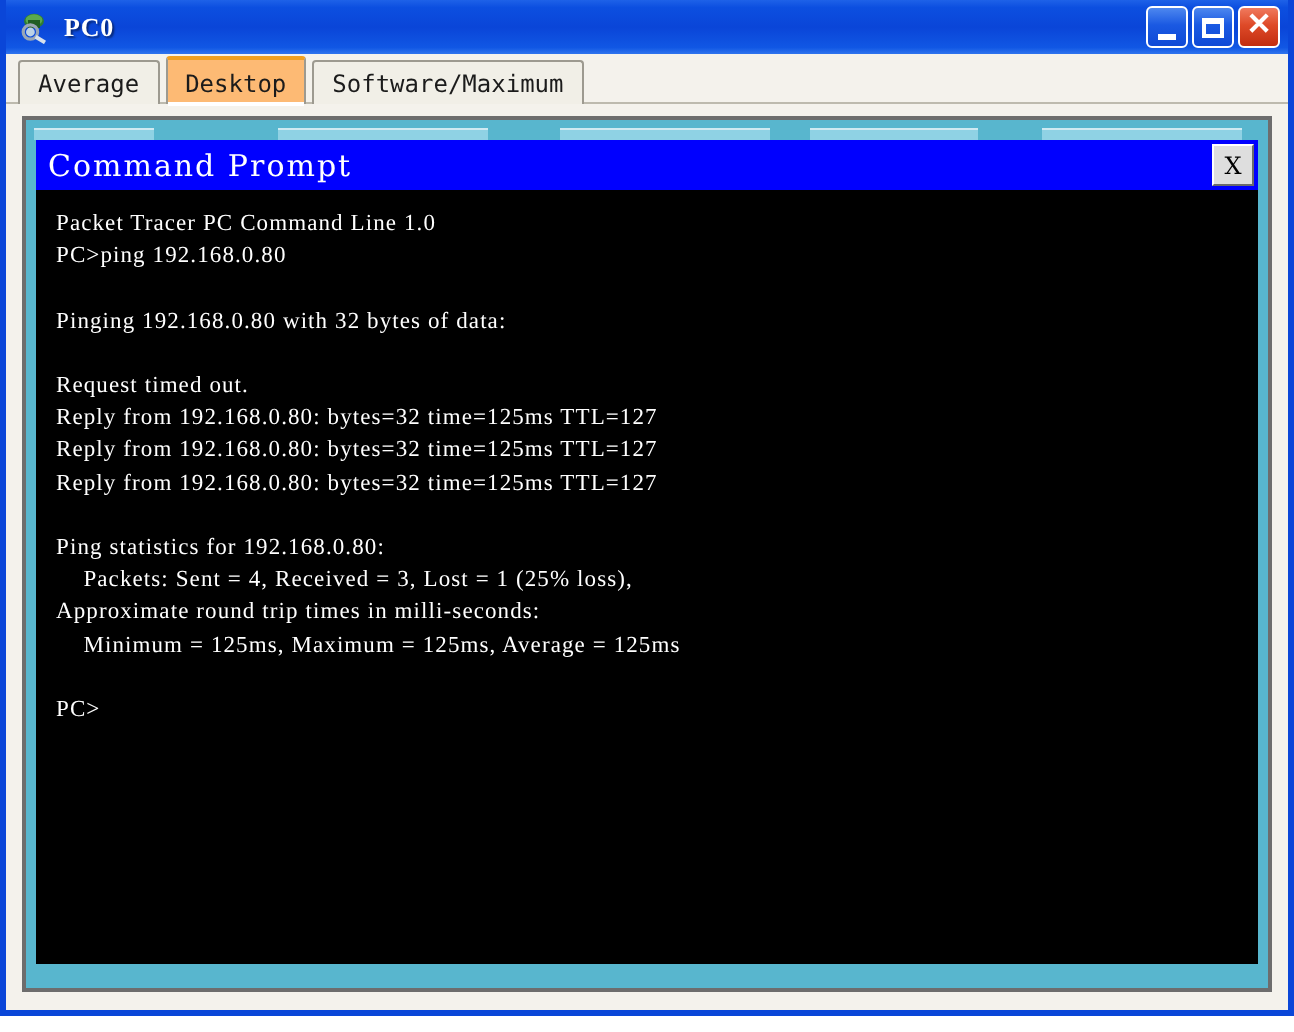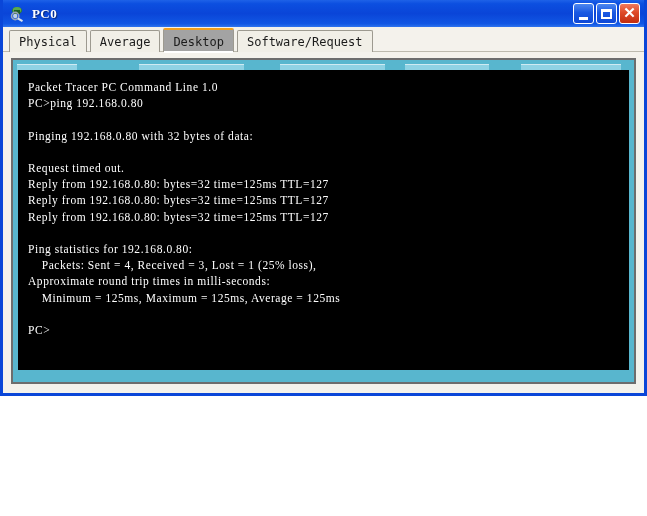--- a/index.html
+++ b/index.html
@@ -12,21 +12,21 @@
     height: 516px;
     overflow: hidden;
     font-family: "Liberation Sans", sans-serif;
   }
 
   
   #app-window {
     position: absolute;
     left: 0; top: 0;
     width: 647px;
-    height: 396px;
+    height: 508px;
     box-sizing: border-box;
     background: #0a3fd4;
     border: 3px solid #0a46d8;
     border-top: 0;
     display: flex;
     flex-direction: column;
   }
 
   
   #title-bar {
@@ -140,21 +140,21 @@
     color: #1b1b1b;
     background: #f1efe7;
     border: 1px solid #9d9a90;
     border-bottom: none;
     border-radius: 2px 2px 0 0;
     position: relative;
     z-index: 1;
     white-space: nowrap;
   }
   .tab.active {
-    background: #a3a3a3;
+    background: #fdba74;
     border-color: #9d9a90;
     border-top: 2px solid #f0a020;
     height: 24px;
     z-index: 3;
     padding-top: 1px;
   }
   .tab.active:after {
     content: "";
     position: absolute;
     left: 0; right: 0; bottom: -1px;
@@ -292,47 +292,48 @@
       <div class="win-btn close">
         <span class="glyph-close">✕</span>
       </div>
     </div>
   </div>
 
   <div id="client">
 
     <div id="tab-strip">
       <div class="tab">
-        <span>Physical</span>
-      </div>
-      <div class="tab">
         <span>Average</span>
       </div>
       <div class="tab active">
         <span>Desktop</span>
       </div>
       <div class="tab">
-        <span>Software/Request</span>
+        <span>Software/Maximum</span>
       </div>
     </div>
 
     <div id="desktop-pane">
 
       <div id="cmd-app">
 
         <div id="cmd-top-strip">
           <span class="strip-seg" style="left:4px;  width:60px;"></span>
           <span class="strip-seg" style="left:126px;width:105px;"></span>
           <span class="strip-seg" style="left:267px;width:105px;"></span>
           <span class="strip-seg" style="left:392px;width:84px;"></span>
           <span class="strip-seg" style="left:508px;width:100px;"></span>
         </div>
 
         <div id="cmd-body">
 
+          <div id="cmd-title-bar">
+            <span id="cmd-title-text">Command Prompt</span>
+            <span id="cmd-close-btn">X</span>
+          </div>
 
           <div id="terminal">
             <div id="terminal-lines"><div class="term-line">Packet Tracer PC Command Line 1.0</div><div class="term-line">PC&gt;ping 192.168.0.80</div><div class="term-line">&nbsp;</div><div class="term-line">Pinging 192.168.0.80 with 32 bytes of data:</div><div class="term-line">&nbsp;</div><div class="term-line">Request timed out.</div><div class="term-line">Reply from 192.168.0.80: bytes=32 time=125ms TTL=127</div><div class="term-line">Reply from 192.168.0.80: bytes=32 time=125ms TTL=127</div><div class="term-line">Reply from 192.168.0.80: bytes=32 time=125ms TTL=127</div><div class="term-line">&nbsp;</div><div class="term-line">Ping statistics for 192.168.0.80:</div><div class="term-line">    Packets: Sent = 4, Received = 3, Lost = 1 (25% loss),</div><div class="term-line">Approximate round trip times in milli-seconds:</div><div class="term-line">    Minimum = 125ms, Maximum = 125ms, Average = 125ms</div><div class="term-line">&nbsp;</div><div class="term-line">PC&gt;</div></div>
           </div>
 
         </div>
 
         <div id="cmd-bottom-strip"></div>
       </div>
 

